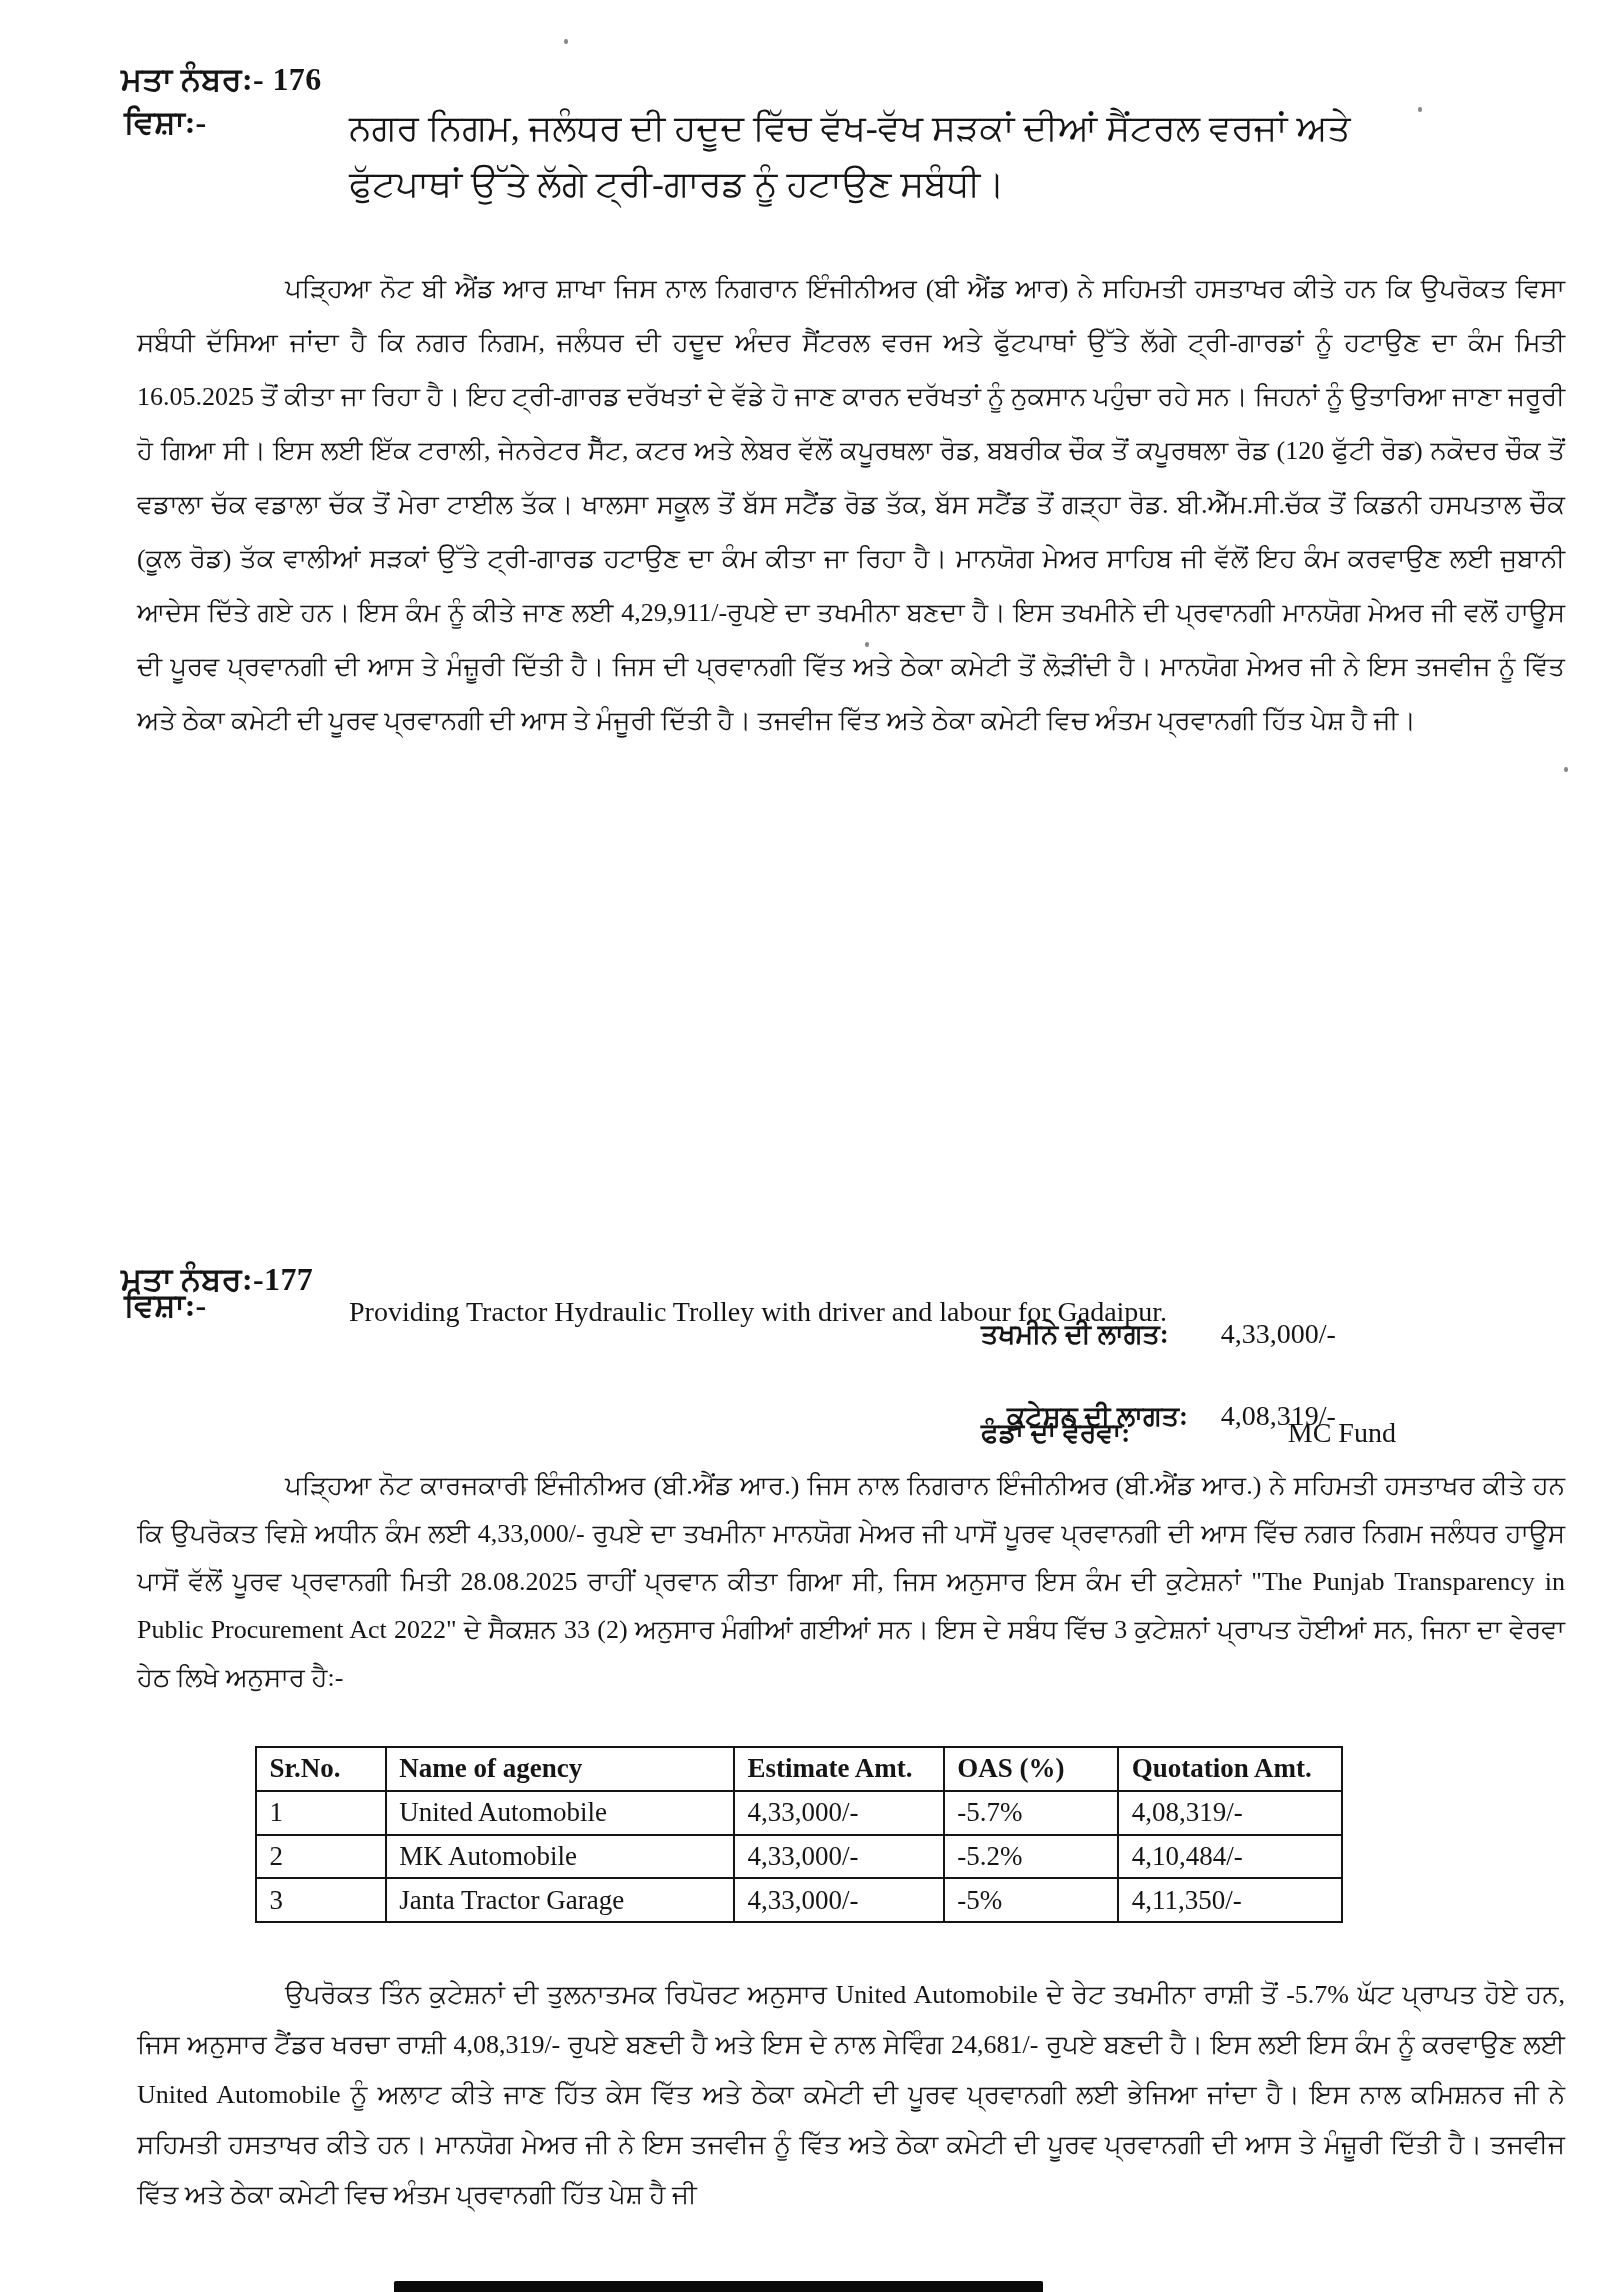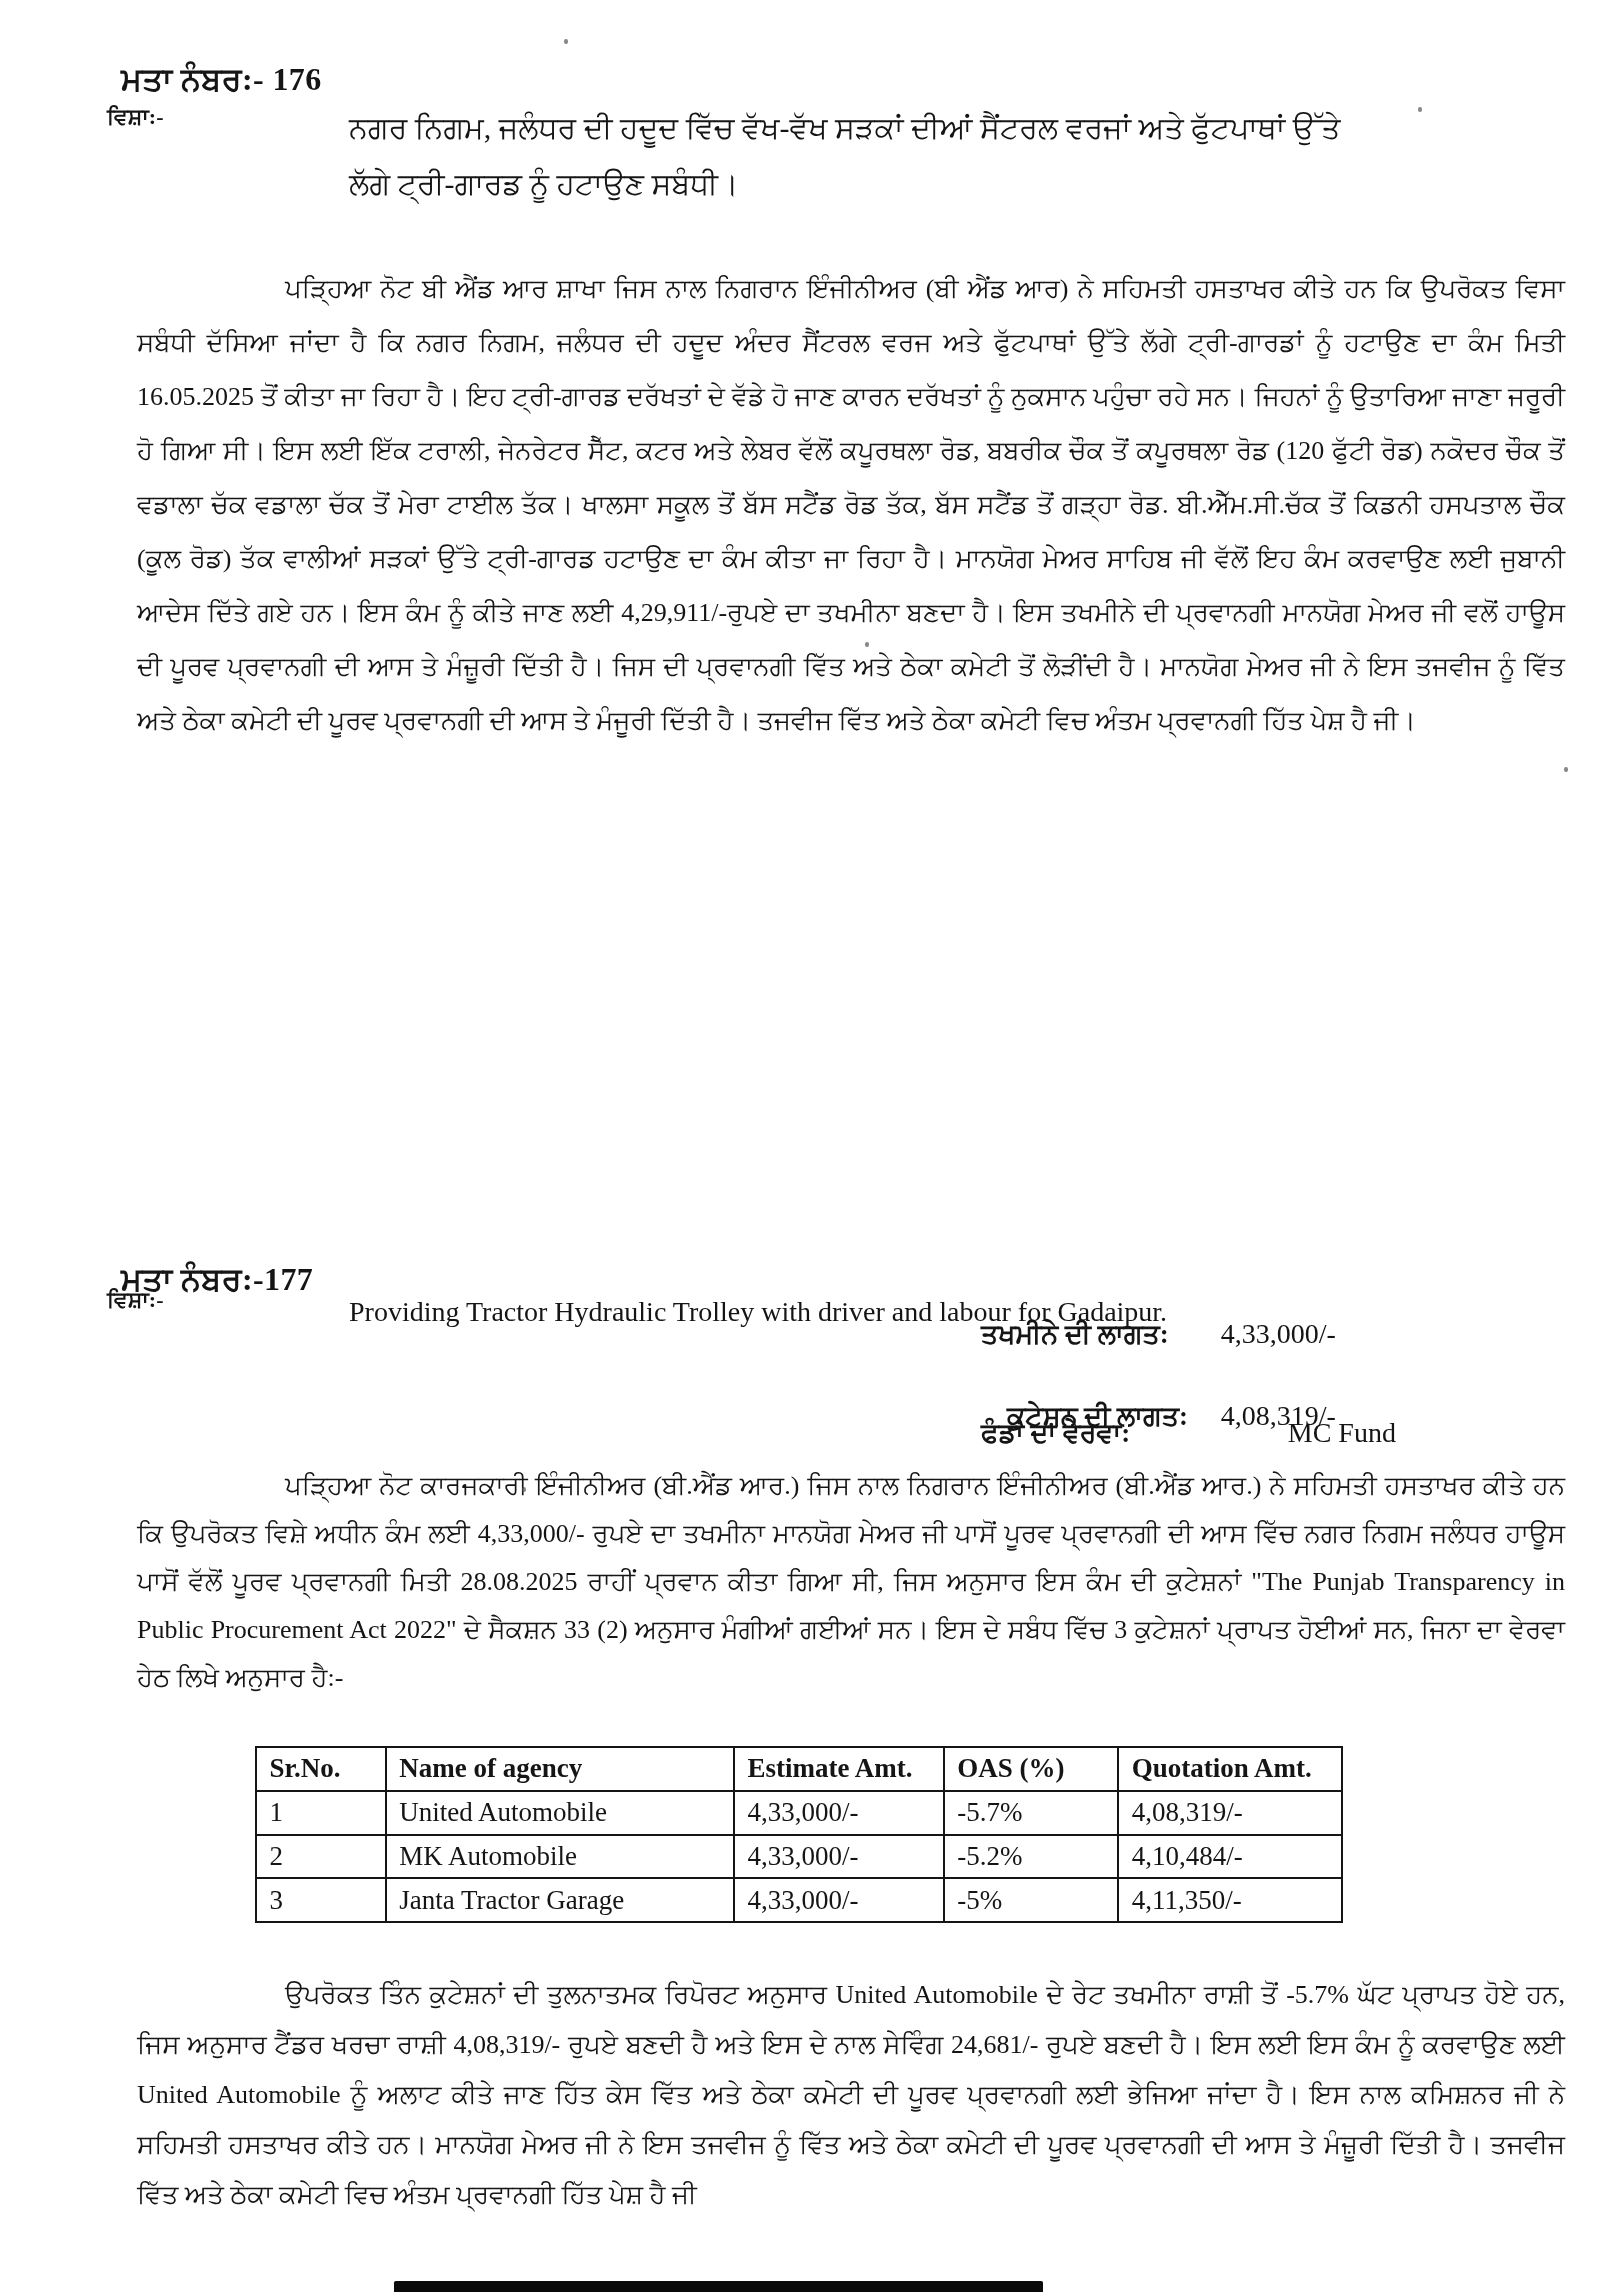--- a/index.html
+++ b/index.html
@@ -14,29 +14,29 @@
   .abs { position:absolute; }
   .gurmukhi { font-family:"Liberation Serif","DejaVu Sans",serif; }
   .heading {
     left:121px;
     font-size:32px;
     font-weight:600;
     letter-spacing:0.4px;
     white-space:nowrap;
   }
   .subject-label {
-    left:107px;
-    font-size:22px;
+    left:124px;
+    font-size:32px;
     font-weight:600;
     white-space:nowrap;
   }
   .subject-text {
     left:349px;
     width:1030px;
-    font-size:30px;
+    font-size:36px;
     line-height:56px;
     text-align:left;
   }
   .body-para {
     left:137px;
     width:1428px;
     font-size:26px;
     text-align:justify;
     text-indent:148px;
   }

